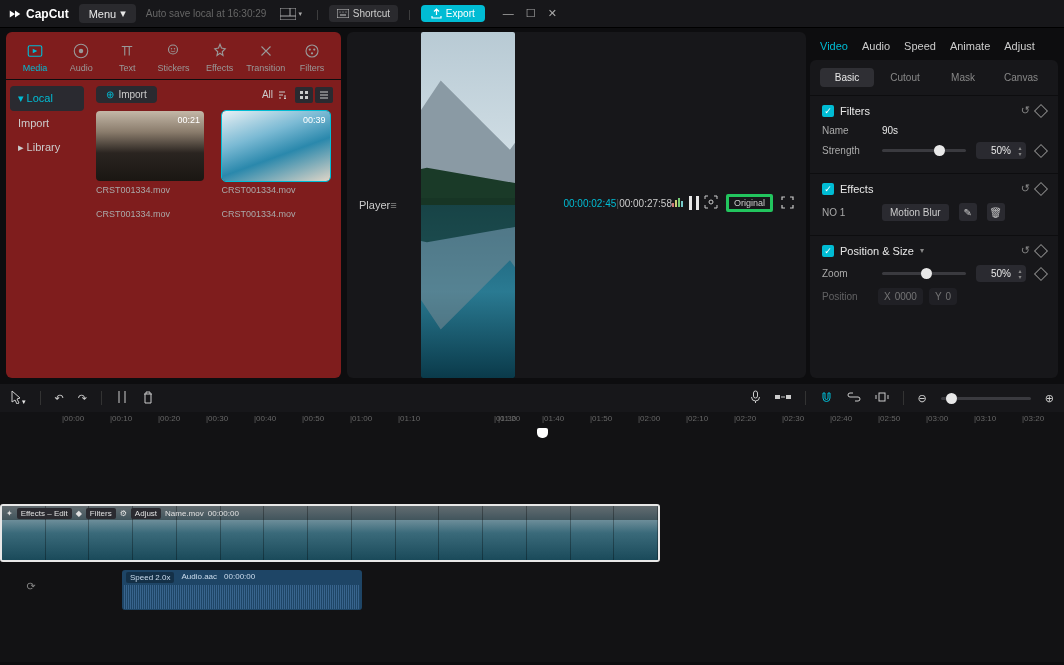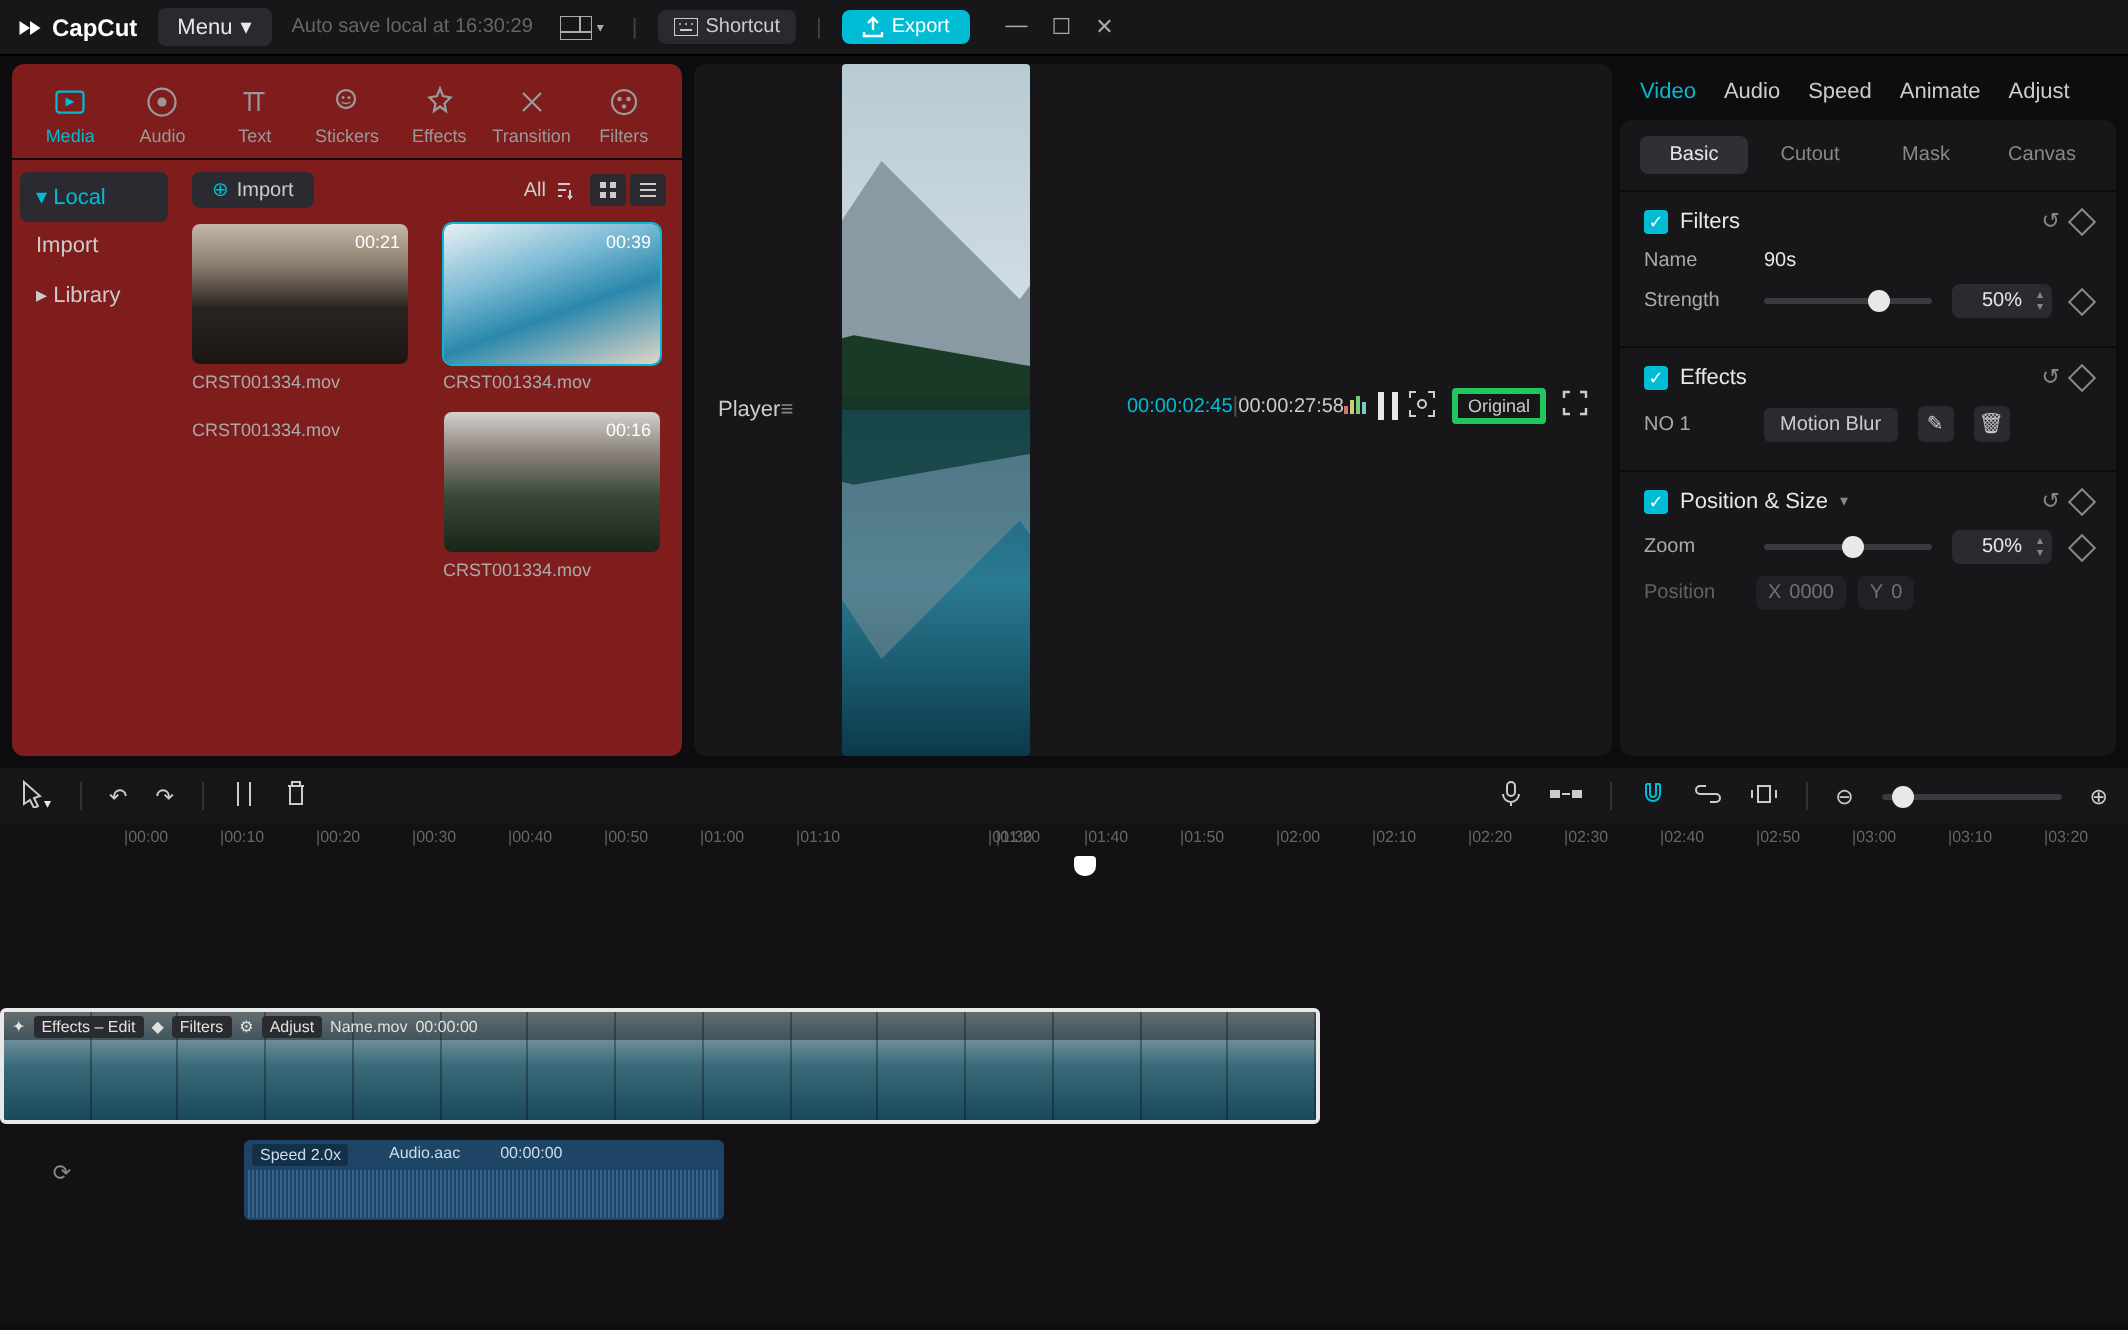--- a/index.html
+++ b/index.html
@@ -97,21 +97,21 @@
 .time-tick { position: absolute; top: 2px; }
 .track-area { position: relative; padding-left: 62px; }
 .track-ctrl { position: absolute; left: 0; width: 62px; display: flex; align-items:center; justify-content: center; gap:8px; color:#888; }
 .clip { position: absolute; border-radius: 3px; overflow: hidden; }
 .video-clip { left: 0; width: 660px; top: 76px; height: 58px; border: 2px solid #e8e8e8; background: #1b4a5a; }
 .clip-header { height: 14px; background: rgba(0,0,0,0.4); display: flex; align-items: center; gap: 4px; padding: 0 4px; font-size: 8px; color: #e0e0e0; position: absolute; left:0; right:0; top:0; z-index:2; }
 .clip-header .chip { background: #2a2a30; padding: 1px 4px; border-radius: 2px; display: flex; align-items: center; gap: 2px; }
 .clip-thumbs { position: absolute; inset: 0; display: flex; }
 .clip-thumbs > div { flex: 1; }
 .audio-clip { left: 122px; width: 240px; top: 142px; height: 40px; background: #1e4566; border-radius: 3px; }
-.audio-header { font-size: 8px; color: #cde; padding: 2px 4px; display: flex; gap: 20px; }
+.audio-header { font-size: 8px; color: #cde; padding: 2px 4px; display: flex; gap: 7px; }
 .audio-header .chip { background: rgba(0,0,0,0.3); padding: 1px 4px; border-radius: 2px; }
 .wave { height: 24px; background: repeating-linear-gradient(90deg, #4a7aa8 0, #4a7aa8 1px, transparent 1px, transparent 2px); opacity: 0.6; margin: 0 2px; }
 .playhead { position: absolute; left: 542px; top: 0; bottom: 0; width: 1px; background: #fff; z-index: 10; }
 .playhead::before { content: ''; position: absolute; top: 0; left: -5px; width: 11px; height: 10px; background: #fff; border-radius: 2px 2px 5px 5px; }
 
 
 .img1 { background: linear-gradient(180deg, #c4b8a8 0%, #8a7c6c 30%, #2a2420 60%, #1a1612 100%); }
 .img2 { background: linear-gradient(160deg, #e8f0f4 0%, #7bbad4 35%, #2a88ac 60%, #e0d6c8 100%); }
 .img3 { background: linear-gradient(180deg, #a8b4bc 0%, #5a7888 30%, #3a6a7a 55%, #1a3842 100%); }
 .img4 { background: linear-gradient(180deg, #d4d0cc 0%, #888078 30%, #3a4838 60%, #1a2418 100%); }
@@ -270,23 +270,20 @@
             <div class="thumb active">
               <div class="thumb-img img2">
                 <span class="thumb-dur">00:39</span>
               </div>
               <div class="thumb-name">CRST001334.mov</div>
             </div>
             <div class="thumb">
               <div class="thumb-name">CRST001334.mov</div>
             </div>
             <div class="thumb">
-              <div class="thumb-img img4">
-                <span class="thumb-dur">00:16</span>
-              </div>
               <div class="thumb-name">CRST001334.mov</div>
             </div>
           </div>
       </div>
     </div>
   </div>
 
   <div class="player-panel">
     <div class="player-header">
       <span>Player</span>

